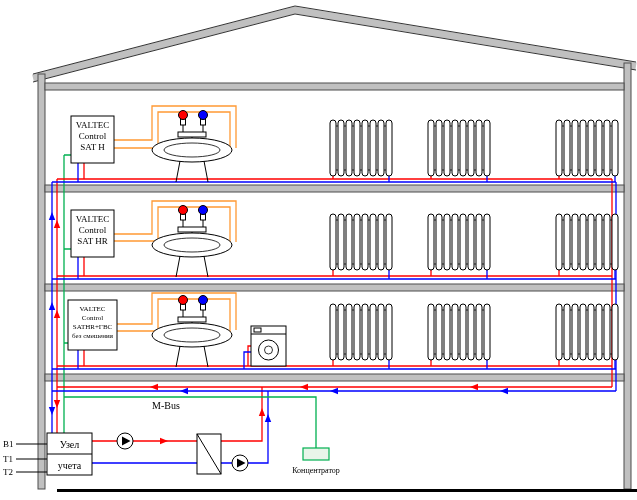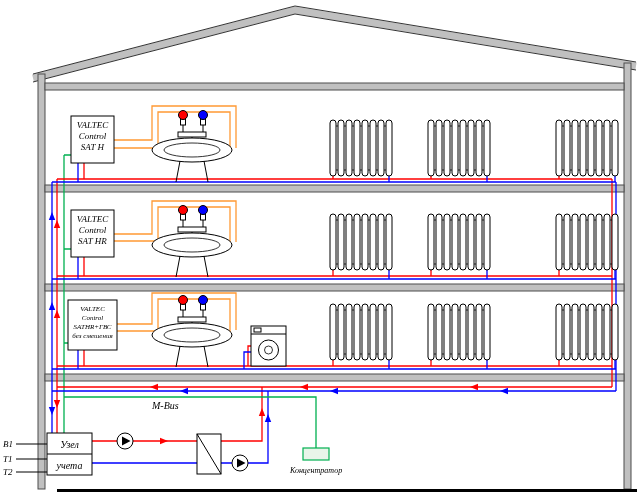--- a/index.html
+++ b/index.html
@@ -1,16 +1,16 @@
 <!DOCTYPE html>
 <html style="--supply: #ff0000; --return: #0000ff; --bus: #00b050; --dhw: #ff9933; --wall_fill: #c0c0c0; --wall_stroke: #4d4d4d;"><head>
 <meta charset="utf-8">
 <style>
   html,body{margin:0;padding:0;background:#fff;}
-  .stage{position:relative;width:637px;height:492px;background:#fff;overflow:hidden;font-style:italic;}
+  .stage{position:relative;width:637px;height:492px;background:#fff;overflow:hidden;}
   svg{position:absolute;left:0;top:0;}
   svg text{font-family:"Liberation Serif","DejaVu Serif",serif;fill:#000;}
   .wb{fill:#fff;stroke:#000;stroke-width:1;}
   .ln{stroke:#000;stroke-width:1;fill:none;}
   .thin{stroke:#000;stroke-width:.8;fill:none;}
   .wall{fill:var(--wall_fill,#c0c0c0);stroke:var(--wall_stroke,#4d4d4d);stroke-width:1;}
   .pr{stroke:var(--supply,#ff0000);stroke-width:1.3;fill:none;}
   .pb{stroke:var(--return,#0000ff);stroke-width:1.3;fill:none;}
   .pg{stroke:var(--bus,#00b050);stroke-width:1.3;fill:none;}
   .po{stroke:var(--dhw,#ff9933);stroke-width:1.3;fill:none;}

